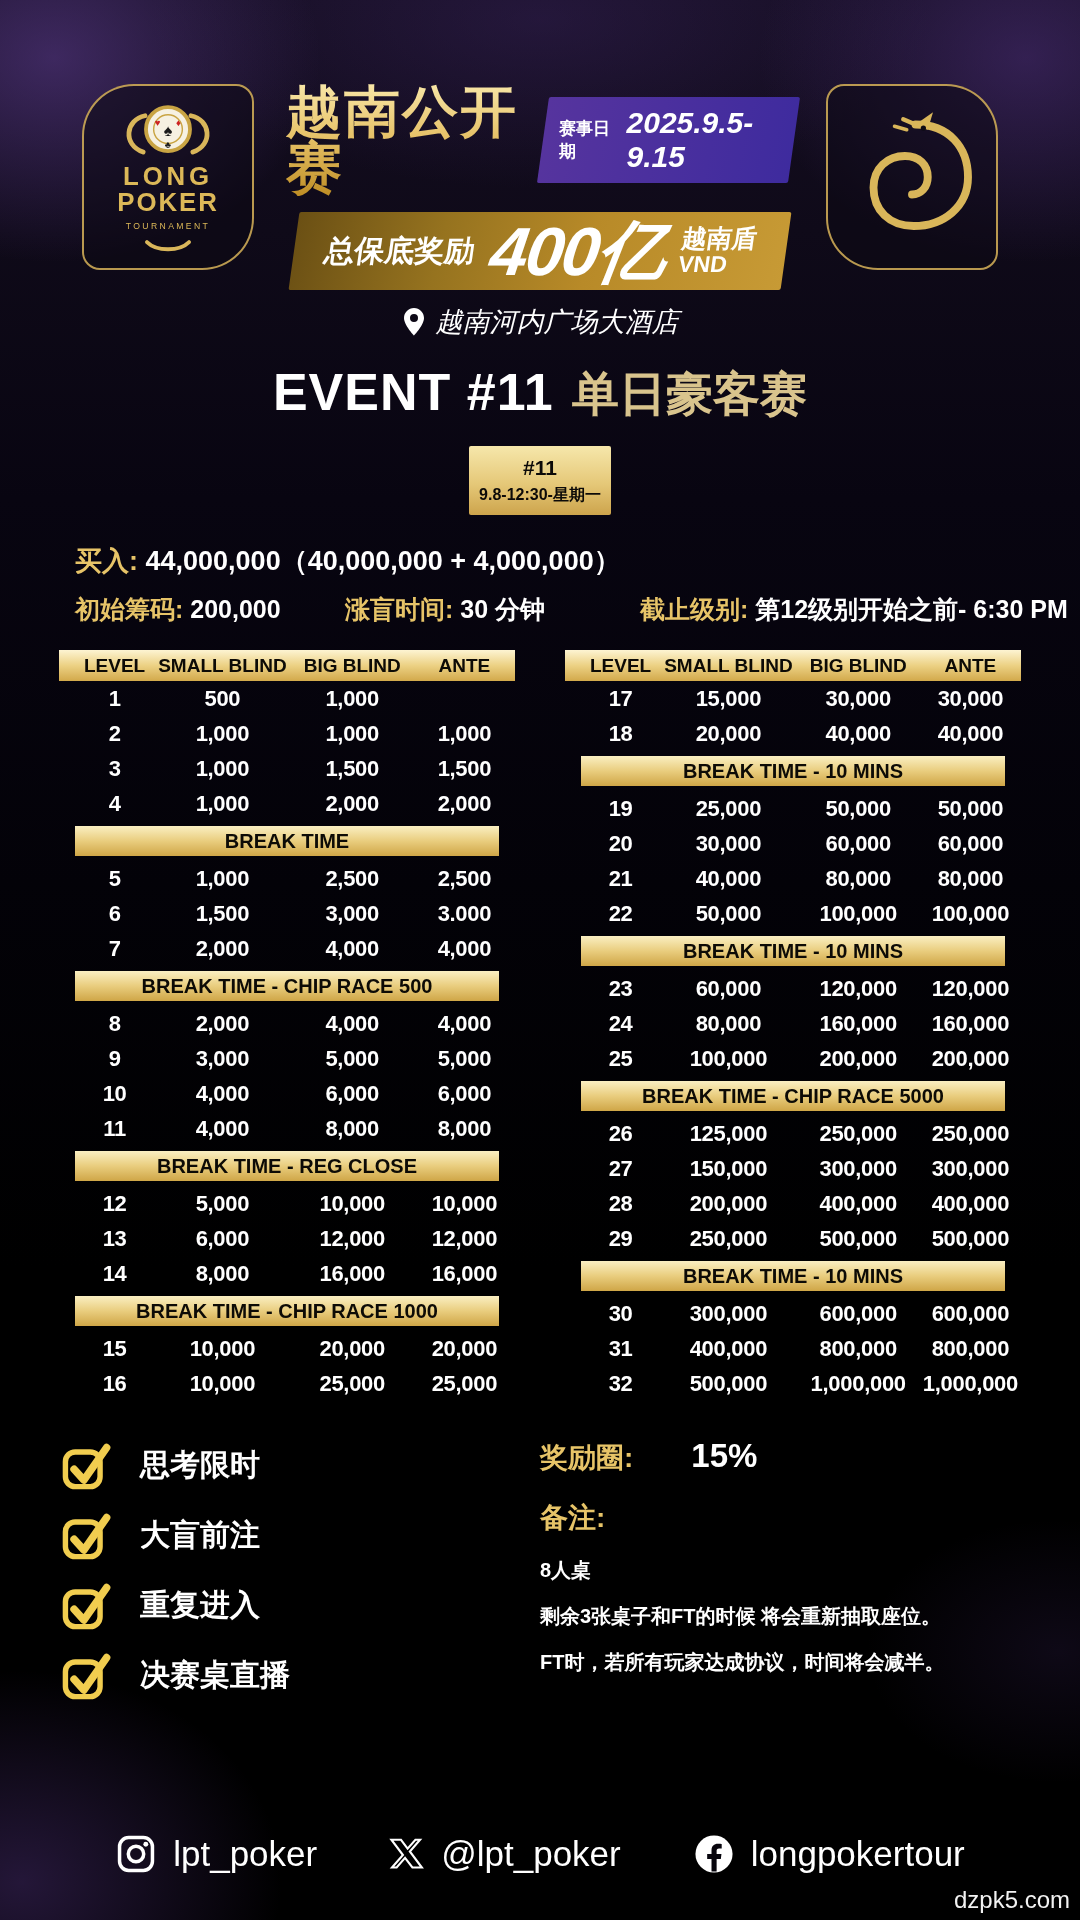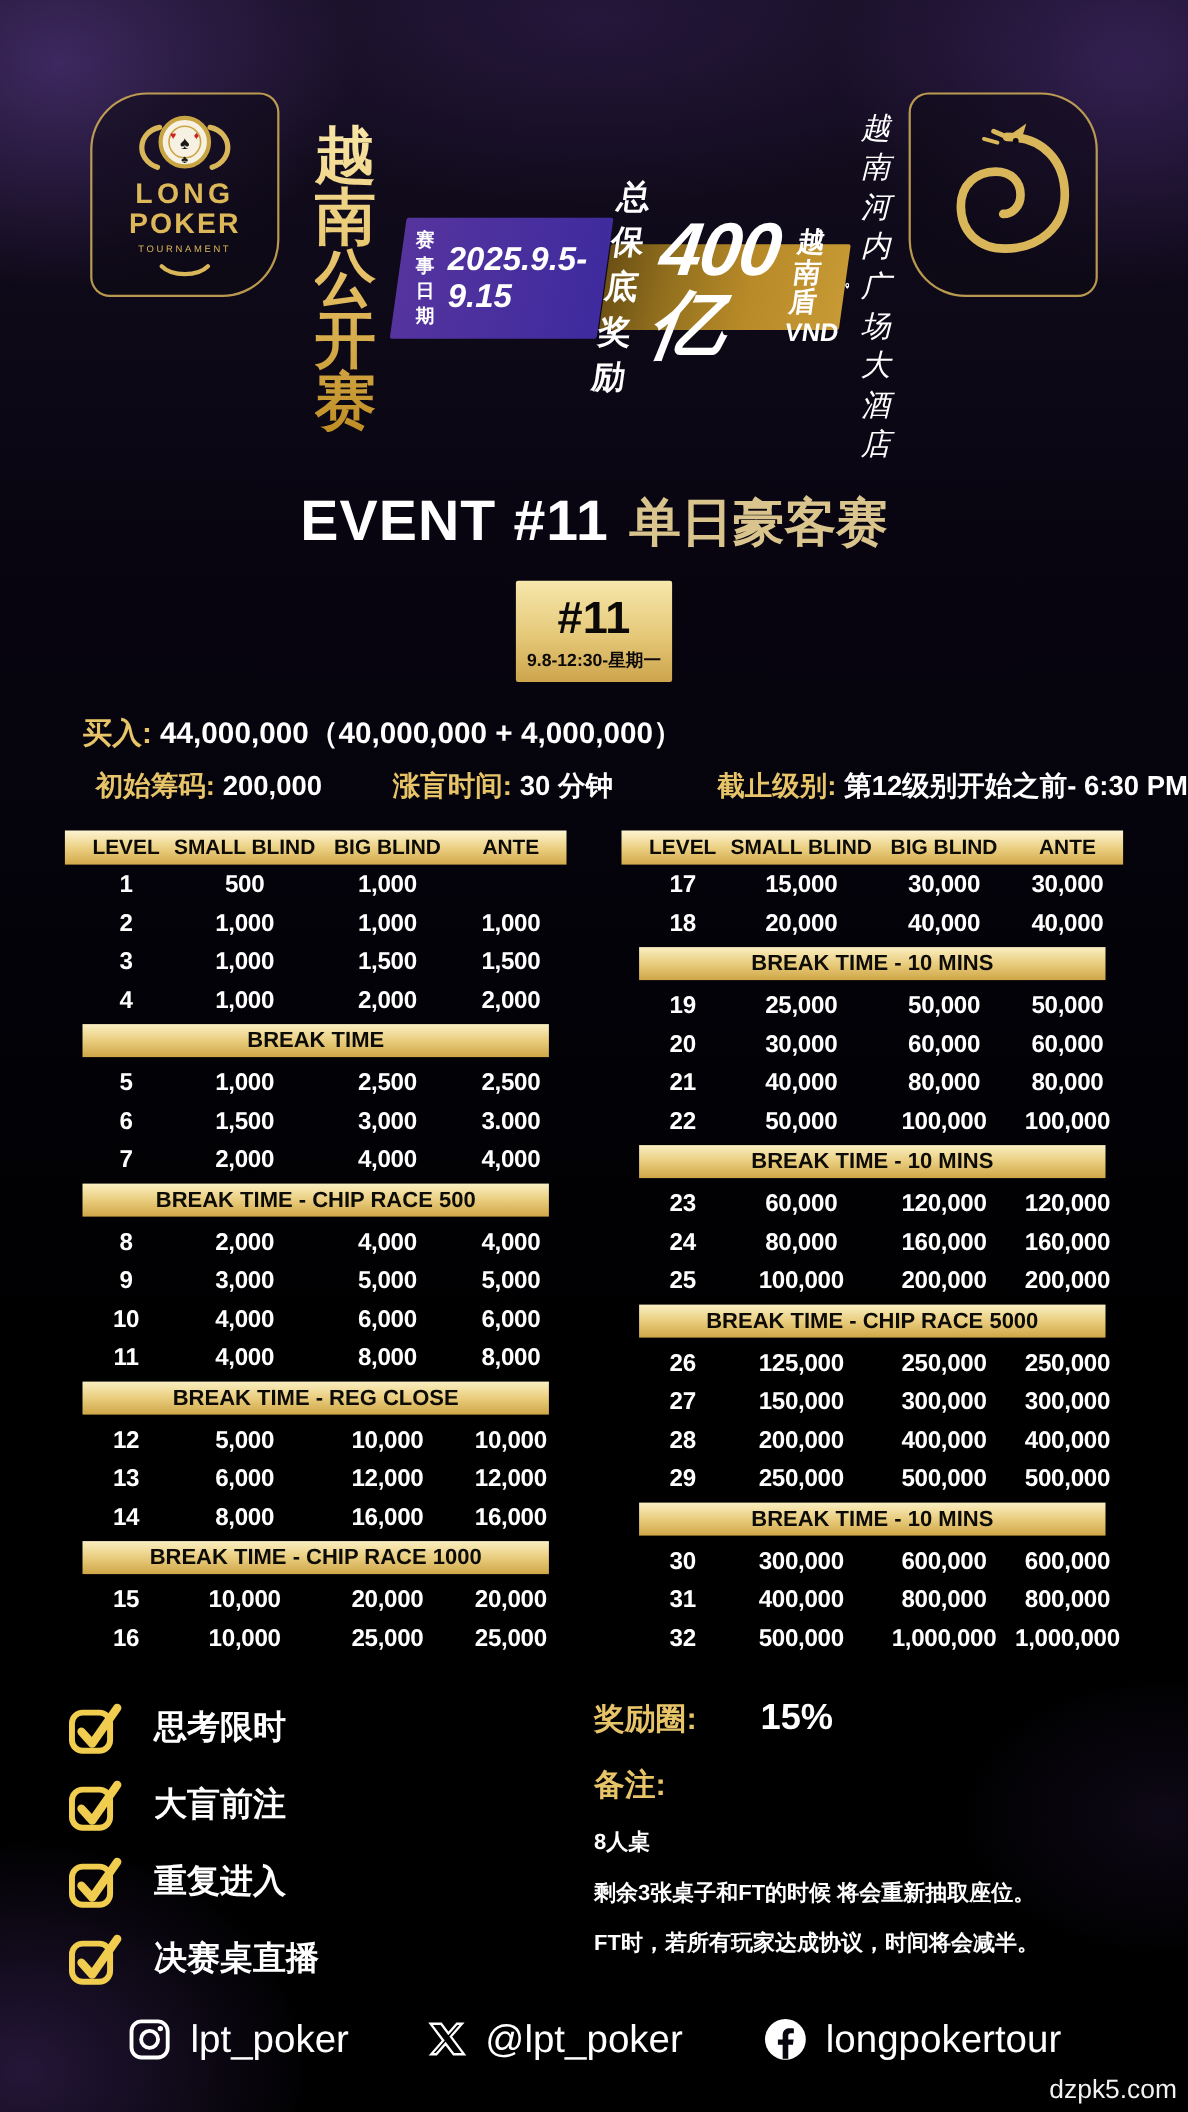--- a/index.html
+++ b/index.html
@@ -18,21 +18,21 @@
   
   .header{display:flex;justify-content:center;align-items:stretch;gap:32px;padding-top:84px;}
   .logo-panel{
     width:168px;height:182px;flex:0 0 auto;
     background:rgba(12,9,20,.55);
     border:2px solid rgba(216,180,90,.85);
     display:flex;align-items:center;justify-content:center;
   }
   .logo-panel.left{border-radius:52px 18px 52px 18px;}
   .logo-panel.right{border-radius:18px 52px 18px 52px;}
-  .header-center{width:508px;display:flex;flex-direction:row;align-items:center;}
+  .header-center{width:508px;display:flex;flex-direction:column;align-items:center;}
   .title-row{display:flex;align-items:center;gap:18px;}
   .series-title{
     margin:0;font-size:56px;font-weight:900;letter-spacing:2px;line-height:1;
     background:linear-gradient(180deg,#f8e6a6 0%,#e6c167 48%,#bf8e25 100%);
     -webkit-background-clip:text;background-clip:text;color:transparent;
   }
   .date-badge{
     transform:skewX(-8deg);
     background:linear-gradient(95deg,#56349e,#3e2b9e);
     padding:9px 16px;display:flex;align-items:center;gap:12px;border-radius:2px;
@@ -54,27 +54,27 @@
   .location{margin-top:14px;display:flex;align-items:center;gap:10px;font-style:italic;font-size:27px;font-weight:500;}
   
   .event-title{text-align:center;margin-top:26px;line-height:1;}
   .event-title .en{font-size:52px;font-weight:900;letter-spacing:1px;}
   .event-title .cn{font-size:47px;font-weight:900;color:#d9c48d;margin-left:14px;}
   .event-badge{
     margin:28px auto 0;width:134px;padding:10px 4px 9px;
     background:linear-gradient(180deg,#f6e7ab 0%,#e5c878 55%,#cda44c 100%);
     text-align:center;color:#0c0a08;border-radius:2px;
   }
-  .event-badge .num{font-size:41px;font-weight:900;letter-spacing:0;text-align:center;}
+  .event-badge .num{font-size:21px;font-weight:900;letter-spacing:0;text-align:center;}
   .event-badge .sched{font-size:16px;font-weight:700;margin-top:5px;letter-spacing:0;}
   
   .buyin-line{margin:28px 0 0 75px;font-size:27px;font-weight:800;}
   .lab{color:#e7c468;font-weight:800;}
   .val{color:#fff;font-weight:800;}
-  .stats-line{margin:14px 0 0 75px;font-size:25px;font-weight:800;display:flex;justify-content:flex-end;}
+  .stats-line{margin:14px 0 0 75px;font-size:25px;font-weight:800;display:flex;}
   .stat1{width:270px;}
   .stat2{width:295px;}
   
   .tables{display:flex;justify-content:space-between;padding:0 59px;margin-top:24px;}
   .blind-table{width:456px;}
   .table-head{
     height:31px;display:flex;align-items:center;
     background:linear-gradient(180deg,#fdf4d2 0%,#ecd184 50%,#d2a94b 100%);
     color:#0d0b06;font-size:19px;font-weight:800;
   }

